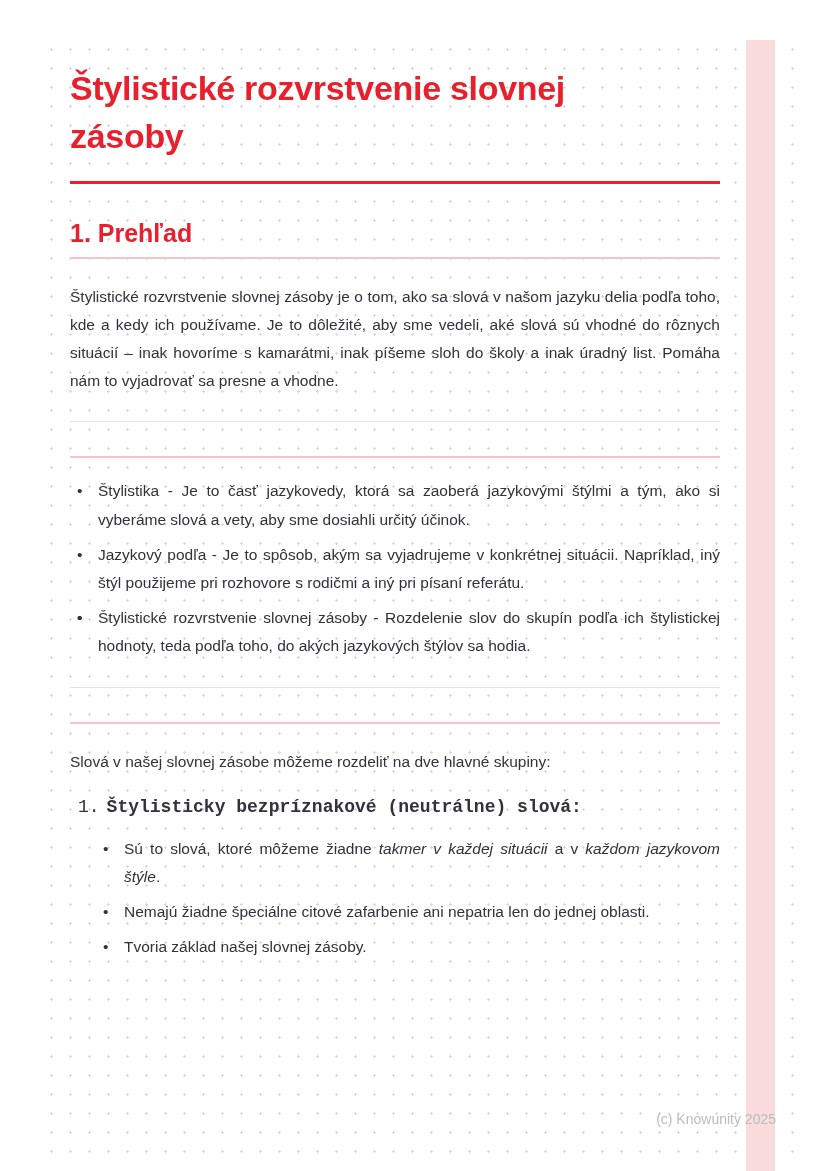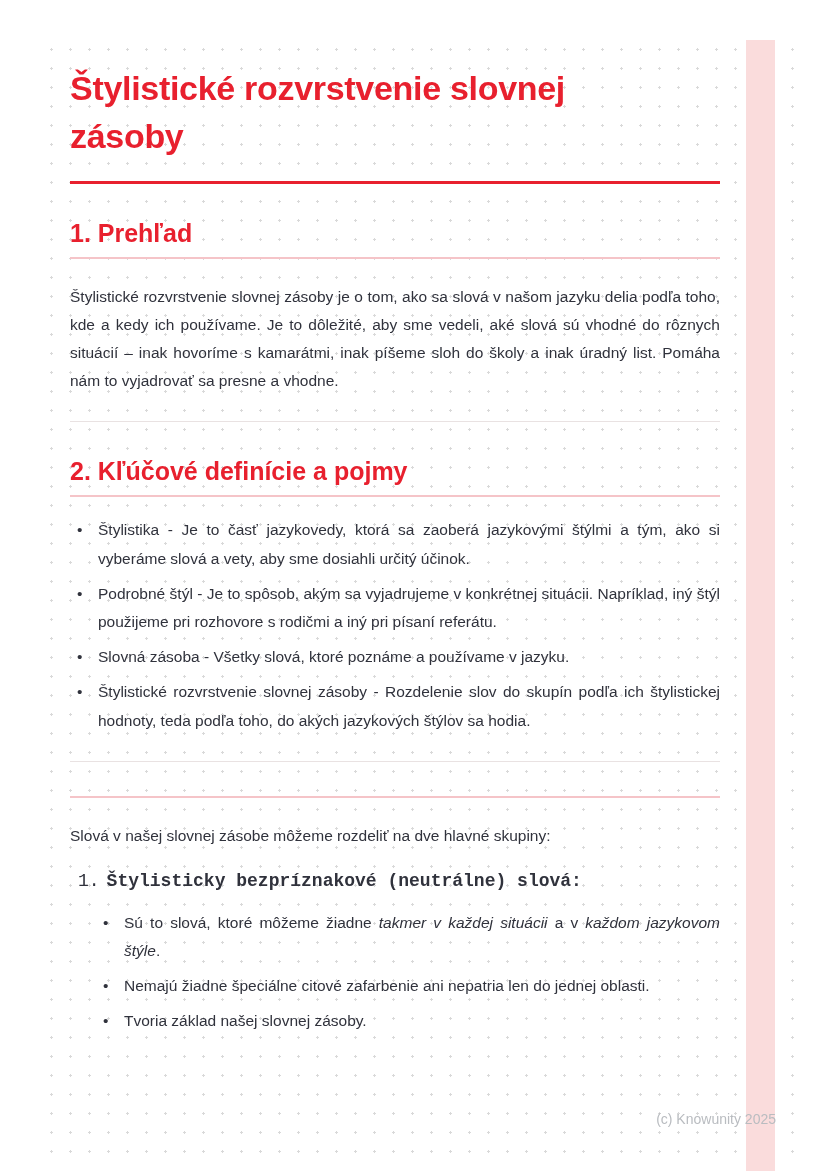--- a/index.html
+++ b/index.html
@@ -137,34 +137,32 @@
 
   <section>
     <h2>1. Prehľad</h2>
     <div class="h-rule"></div>
     <p class="para">Štylistické rozvrstvenie slovnej zásoby je o tom, ako sa slová v našom jazyku delia podľa toho, kde a kedy ich používame. Je to dôležité, aby sme vedeli, aké slová sú vhodné do rôznych situácií – inak hovoríme s kamarátmi, inak píšeme sloh do školy a inak úradný list. Pomáha nám to vyjadrovať sa presne a vhodne.</p>
   </section>
 
   <div class="divider"></div>
 
   <section>
-    <h2>2. Kľúčové definície a pojmy</h2>
     <div class="h-rule"></div>
     <ul class="def-list">
       <li>
         <span class="marker">•</span>
         <span class="li-body"><b class="term">Štylistika</b><span> - Je to časť jazykovedy, ktorá sa zaoberá jazykovými štýlmi a tým, ako si vyberáme slová a vety, aby sme dosiahli určitý účinok.</span></span>
       </li>
       <li>
         <span class="marker">•</span>
-        <span class="li-body"><b class="term">Podrobné štýl</b><span> - Je to spôsob, akým sa vyjadrujeme v konkrétnej situácii. Napríklad, iný štýl použijeme pri rozhovore s rodičmi a iný pri písaní referátu.</span></span>
+        <span class="li-body"><b class="term">Jazykový podľa</b><span> - Je to spôsob, akým sa vyjadrujeme v konkrétnej situácii. Napríklad, iný štýl použijeme pri rozhovore s rodičmi a iný pri písaní referátu.</span></span>
       </li>
       <li>
         <span class="marker">•</span>
-        <span class="li-body"><b class="term">Slovná zásoba</b><span> - Všetky slová, ktoré poznáme a používame v jazyku.</span></span>
       </li>
       <li>
         <span class="marker">•</span>
         <span class="li-body"><b class="term">Štylistické rozvrstvenie slovnej zásoby</b><span> - Rozdelenie slov do skupín podľa ich štylistickej hodnoty, teda podľa toho, do akých jazykových štýlov sa hodia.</span></span>
       </li>
     </ul>
   </section>
 
   <div class="divider"></div>
 

